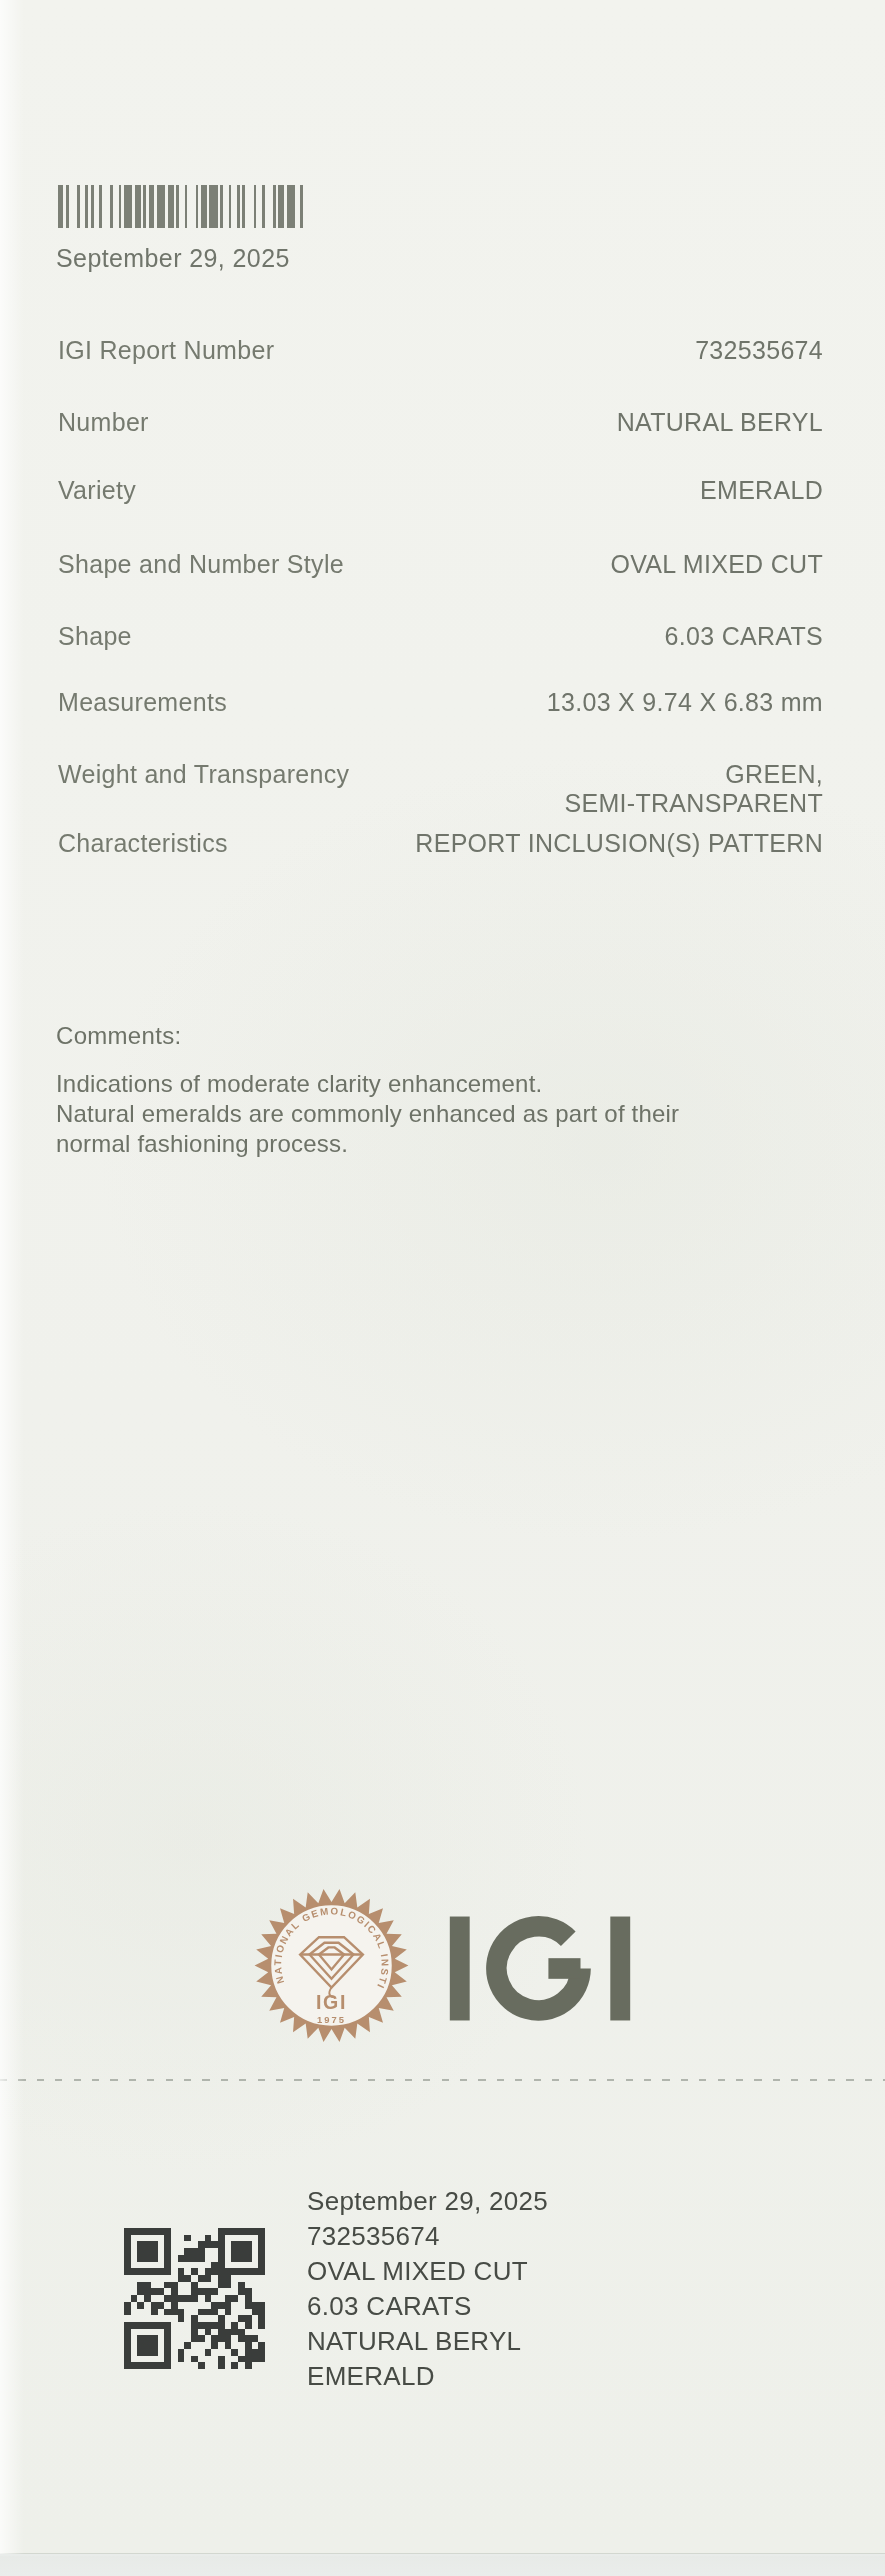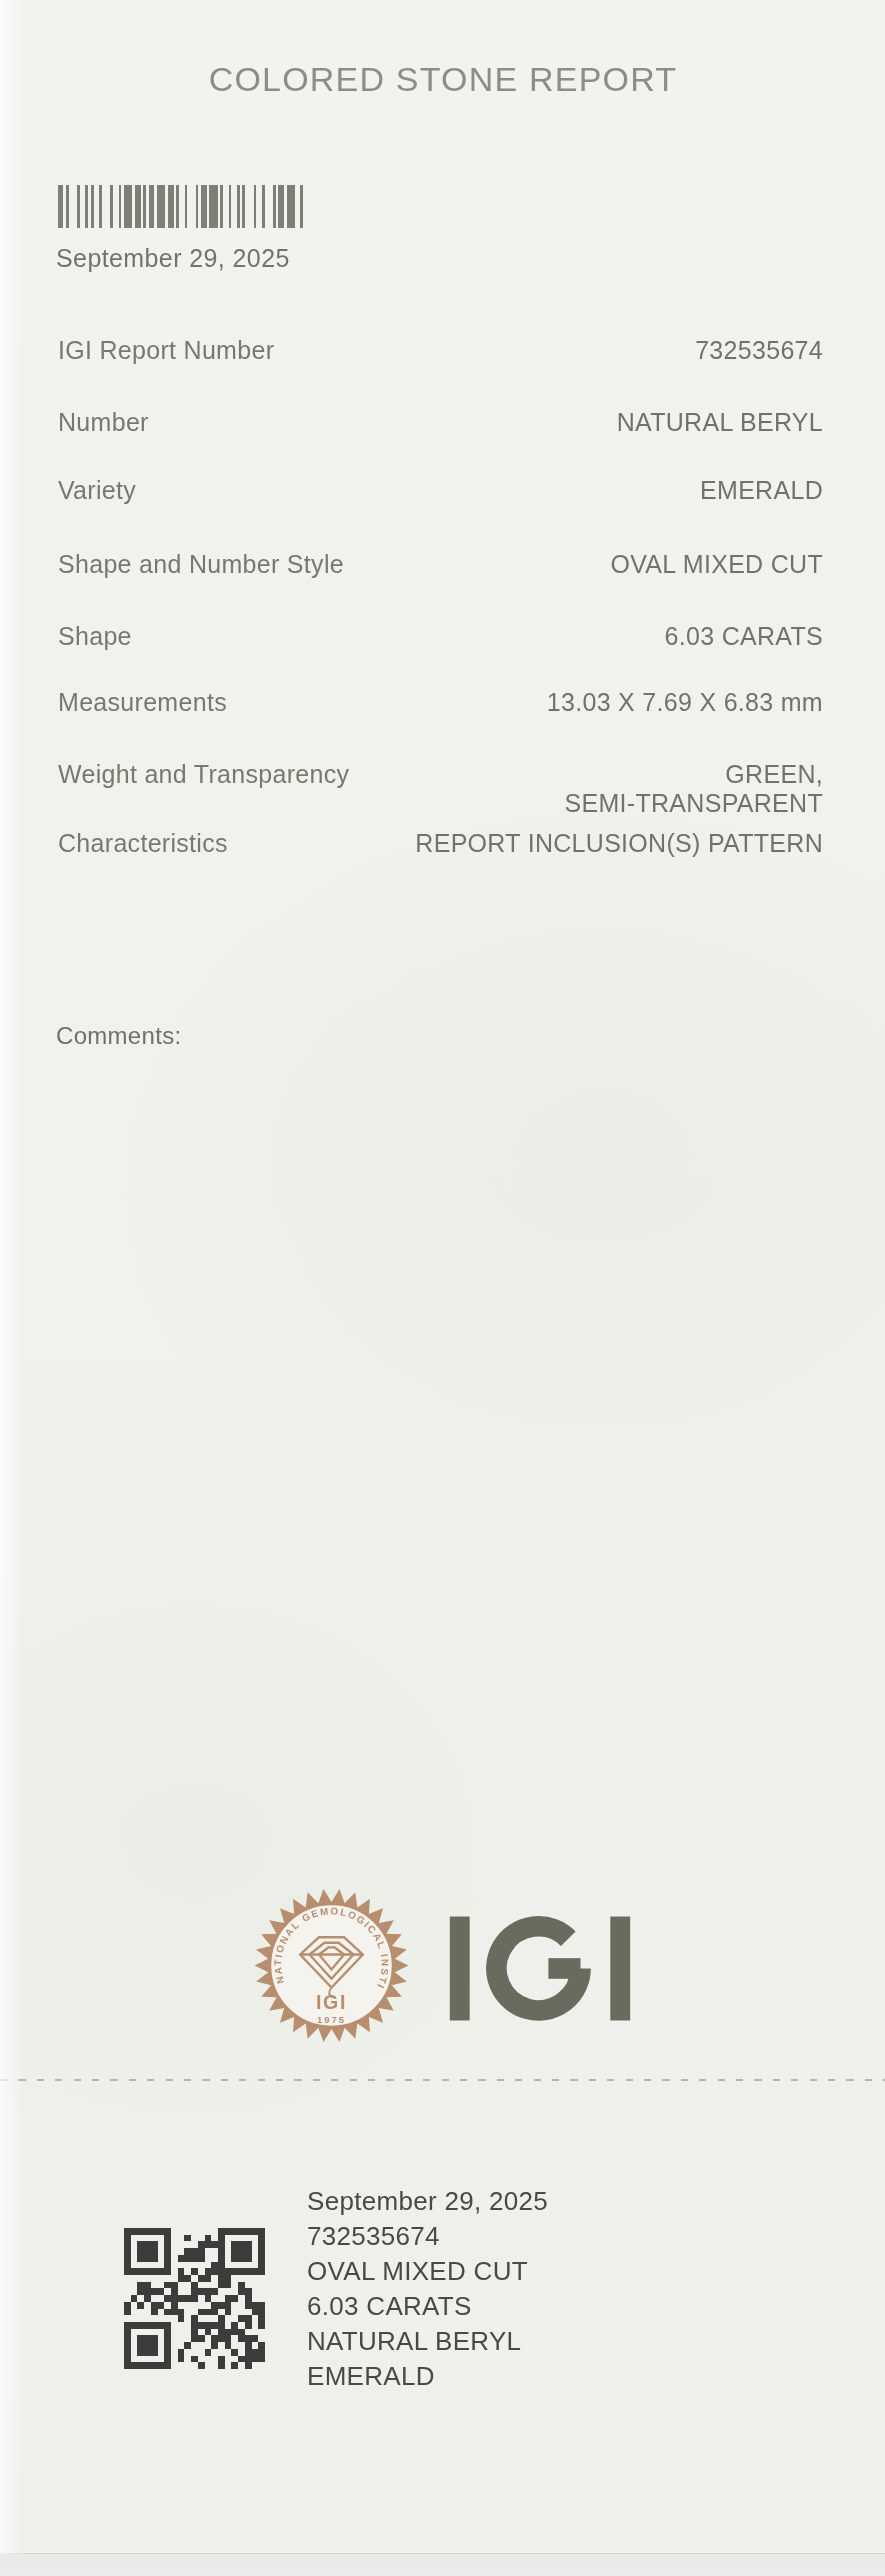--- a/index.html
+++ b/index.html
@@ -64,21 +64,20 @@
     position:absolute; left:0; top:2556px; width:886px; height:20px;
     background:linear-gradient(180deg,#e7eae7,#eaedeb);
   }
 </style>
 </head>
 <body>
 
 <div class="page">
   <div class="paper">
 
-    <div class="title">COLORED STONE REPORT</div>
 
     <div class="barcode" id="barcode">
         <span class="bar" style="width: 5.5px; background: rgb(124, 128, 118);"></span>
         <span class="bar" style="width: 2.8px; background: transparent;"></span>
         <span class="bar" style="width: 2.8px; background: rgb(124, 128, 118);"></span>
         <span class="bar" style="width: 8.3px; background: transparent;"></span>
         <span class="bar" style="width: 2.8px; background: rgb(124, 128, 118);"></span>
         <span class="bar" style="width: 5.5px; background: transparent;"></span>
         <span class="bar" style="width: 2.8px; background: rgb(124, 128, 118);"></span>
         <span class="bar" style="width: 2.8px; background: transparent;"></span>
@@ -151,34 +150,37 @@
         <div class="field-row" style="top: 550px;">
           <span class="field-label">Shape and Number Style</span>
           <span class="field-value">OVAL MIXED CUT</span>
         </div>
         <div class="field-row" style="top: 622px;">
           <span class="field-label">Shape</span>
           <span class="field-value">6.03 CARATS</span>
         </div>
         <div class="field-row" style="top: 688px;">
           <span class="field-label">Measurements</span>
-          <span class="field-value">13.03 X 7.69 X 6.83 mm</span>
+          <span class="field-value">13.03 X 9.74 X 6.83 mm</span>
         </div>
         <div class="field-row" style="top: 760px;">
           <span class="field-label">Weight and Transparency</span>
           <span class="field-value">GREEN,
 SEMI-TRANSPARENT</span>
         </div>
         <div class="field-row" style="top: 829px;">
           <span class="field-label">Characteristics</span>
           <span class="field-value">REPORT INCLUSION(S) PATTERN</span>
         </div>
       </div>
 
     <div class="comments-heading">Comments:</div>
+    <div class="comments-body">Indications of moderate clarity enhancement.
+Natural emeralds are commonly enhanced as part of their
+normal fashioning process.</div>
 
     <svg class="seal" viewBox="0 0 200 200" aria-label="INTERNATIONAL GEMOLOGICAL INSTITUTE">
       <polygon id="seal-star" fill="#b78e6e" points="198.0,100.0 180.6,108.5 195.9,120.4 177.0,125.0 189.5,139.9 170.1,140.5 179.3,157.6 160.2,154.2 165.6,172.8 147.6,165.5 149.0,184.9 132.9,174.0 130.3,193.2 116.8,179.2 110.2,197.5 100.0,181.0 89.8,197.5 83.2,179.2 69.7,193.2 67.1,174.0 51.0,184.9 52.4,165.5 34.4,172.8 39.8,154.2 20.7,157.6 29.9,140.5 10.5,139.9 23.0,125.0 4.1,120.4 19.4,108.5 2.0,100.0 19.4,91.5 4.1,79.6 23.0,75.0 10.5,60.1 29.9,59.5 20.7,42.4 39.8,45.8 34.4,27.2 52.4,34.5 51.0,15.1 67.1,26.0 69.7,6.8 83.2,20.8 89.8,2.5 100.0,19.0 110.2,2.5 116.8,20.8 130.3,6.8 132.9,26.0 149.0,15.1 147.6,34.5 165.6,27.2 160.2,45.8 179.3,42.4 170.1,59.5 189.5,60.1 177.0,75.0 195.9,79.6 180.6,91.5"></polygon>
       <circle cx="100" cy="100" r="78" fill="#f5f3ee" stroke="#b78e6e" stroke-width="2.5"></circle>
       <defs>
         <path id="sealArc" d="M 42 126 A 64 64 0 1 1 158 126" fill="none"></path>
       </defs>
       <text font-size="12.5" font-weight="bold" letter-spacing="2.2" fill="#b78e6e">
         <textPath href="#sealArc" startOffset="50%" text-anchor="middle">INTERNATIONAL GEMOLOGICAL INSTITUTE</textPath>
       </text>

